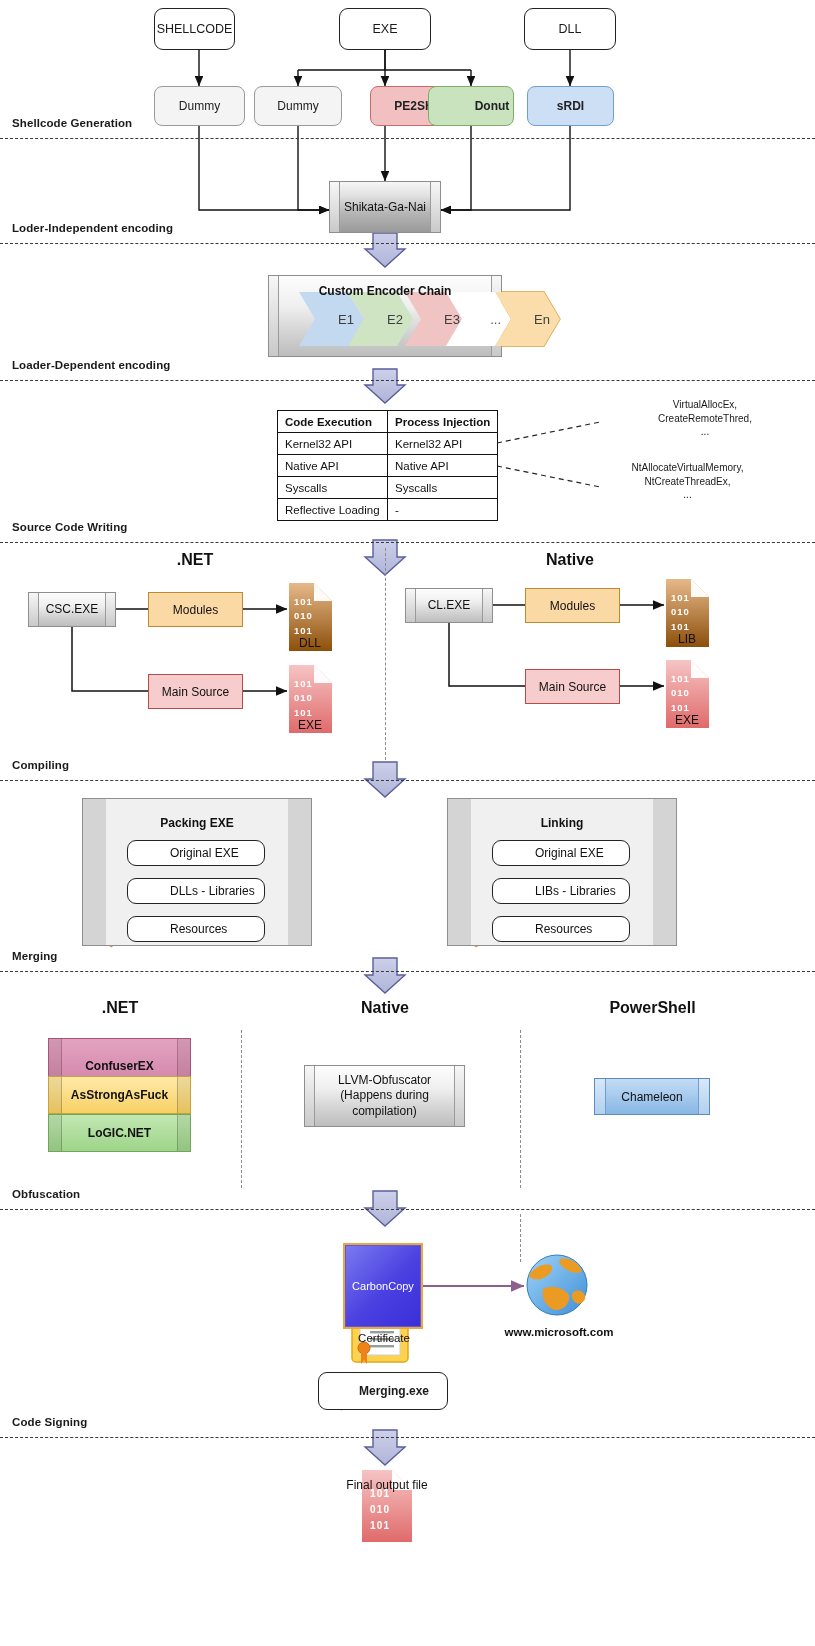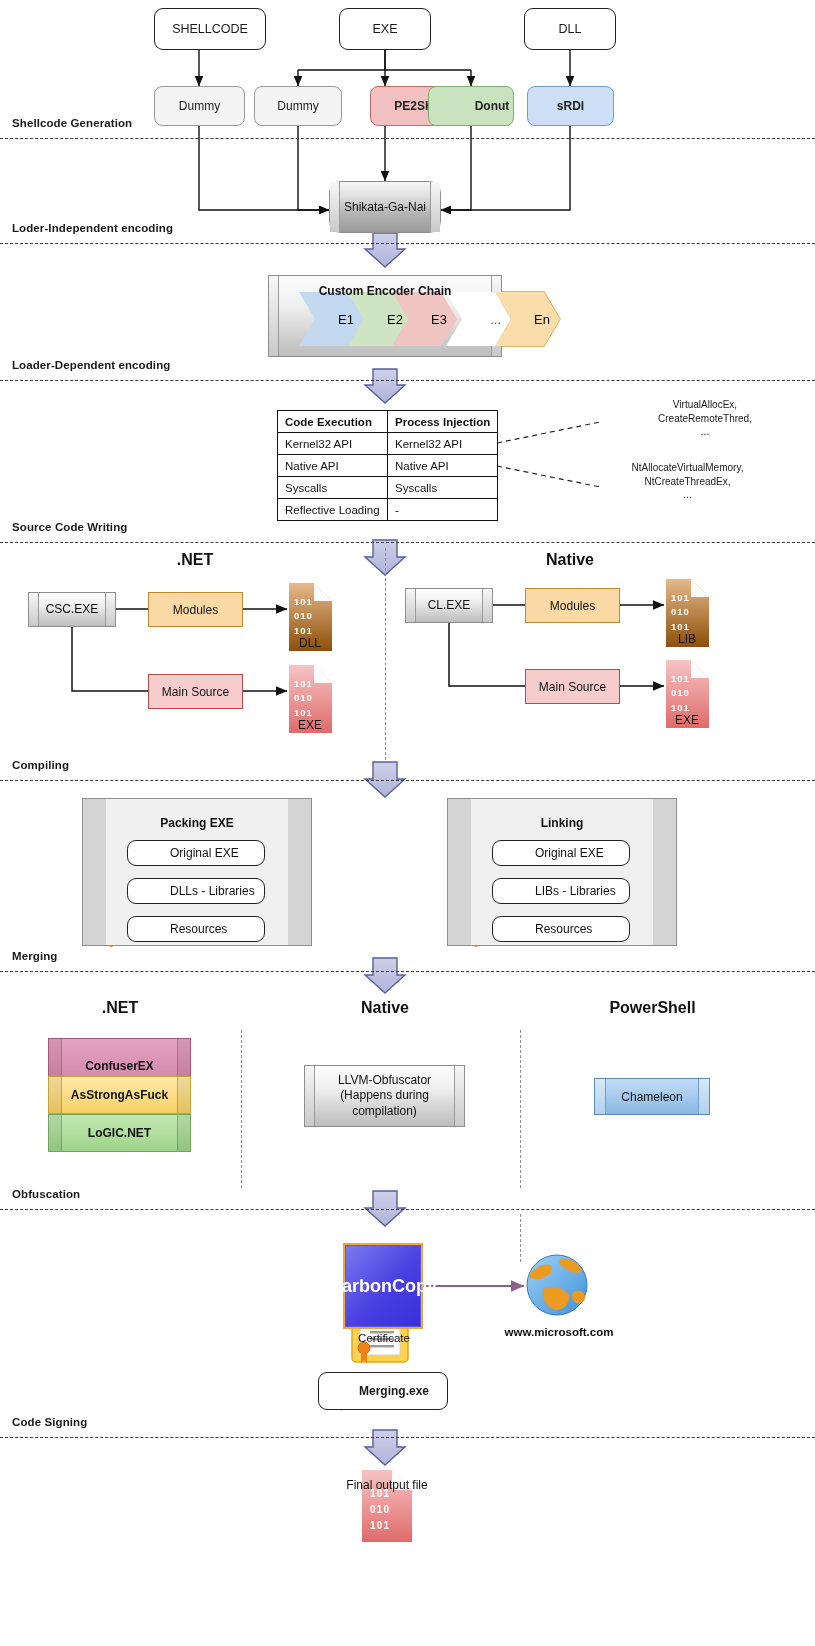--- a/index.html
+++ b/index.html
@@ -64,29 +64,28 @@
     background: linear-gradient(to bottom,#f7f7f7,#c9c9c9);
     border-right:1px solid #9a9a9a;
   }
   .modbox::before { left:0; }
   .modbox::after  { right:0; border-right:none; border-left:1px solid #9a9a9a; }
   .modbox > span { position:relative; z-index:2; padding:0 12px; }
 
   
   .shikata {
     background: linear-gradient(to bottom,#f6f6f6 0%,#e2e2e2 26%,#b6b6b6 62%,#9a9a9a 100%);
-    border-radius: 12px;
   }
 
   
   .chain-title { font-size:12px; font-weight:bold; color:#111; }
   .chev {
     position:absolute; height:54px;
     display:flex; align-items:center; justify-content:flex-end;
-    font-size:13px; color:#000000;
+    font-size:13px; color:#404040;
     clip-path: polygon(0 0, calc(100% - 16px) 0, 100% 50%, calc(100% - 16px) 100%, 0 100%, 16px 50%);
     padding-right:10px;
   }
   .chev-b { background:#c3d9f0; }
   .chev-g { background:#cfe4c2; }
   .chev-r { background:#f1c4c4; }
   .chev-w { background:#ffffff; }
   .chev-o { background:#fbdcab; }
 
   
@@ -168,21 +167,21 @@
   .chamel::before { left:0; }
   .chamel::after  { right:0; border-right:none; border-left:1px solid #6f9fd0; }
   .chamel span { position:relative; z-index:2; }
 
   
   .carbon {
     position:absolute;
     background: linear-gradient(135deg,#7b7bf0 0%,#4a3fe0 55%,#3a2fd8 100%);
     border:2.5px solid #e8a93a;
     display:flex; align-items:center; justify-content:center;
-    color:#fff; font-weight:bold; font-size:18px;
+    color:#fff; font-weight:normal; font-size:11px;
     box-shadow: inset 0 0 0 1px #5f55e8;
   }
   .weburl { position:absolute; font-size:11.5px; font-weight:bold; color:#111; }
 
   
   svg.ovl { position:absolute; left:0; top:0; width:815px; height:1646px; pointer-events:none; }
 </style>
 </head>
 <body>
 
@@ -371,21 +370,21 @@
   <div class="divider" style="top:1209px;"></div>
 
   <div class="stage-label" style="top:1416px;">Code Signing</div>
   <div class="divider" style="top:1437px;"></div>
 
   <div class="vdash" style="left:385px; top:548px;  height:212px;"></div>
   <div class="vdash" style="left:241px; top:1030px; height:158px;"></div>
   <div class="vdash" style="left:520px; top:1030px; height:158px;"></div>
   <div class="vdash" style="left:520px; top:1214px; height:48px; border-left-color:#8e8e8e;"></div>
 
-  <div class="rbox" style="left:154px; top:8px; width:112px; height:42px;">
+  <div class="rbox" style="left:154px; top:8px; width:81px; height:42px;">
     <span>SHELLCODE</span>
   </div>
   <div class="rbox" style="left:339px; top:8px; width:92px; height:42px;">
     <span>EXE</span>
   </div>
   <div class="rbox" style="left:524px; top:8px; width:92px; height:42px;">
     <span>DLL</span>
   </div>
 
   <div class="sbox" style="left:154px; top:86px; width:91px; height:40px;">
@@ -410,21 +409,21 @@
 
   <div class="modbox" style="left:268px; top:275px; width:234px; height:82px; align-items:flex-start;">
     <span class="chain-title" style="padding-top:8px;">Custom Encoder Chain</span>
   </div>
   <div class="chev chev-b" style="left:299px; top:292px; width:65px;">
     <span>E1</span>
   </div>
   <div class="chev chev-g" style="left:348px; top:292px; width:65px;">
     <span>E2</span>
   </div>
-  <div class="chev chev-r" style="left:392px; top:292px; width:65px;">
+  <div class="chev chev-r" style="left:405px; top:292px; width:65px;">
     <span>E3</span>
   </div>
   <div class="chev chev-w" style="left:446px; top:292px; width:65px; color:#555;">
     <span>...</span>
   </div>
   <div class="chev chev-o" style="left:495px; top:292px; width:65px;">
     <span>En</span>
   </div>
 
   <table class="apitbl" style="left:277px; top:410px;">

